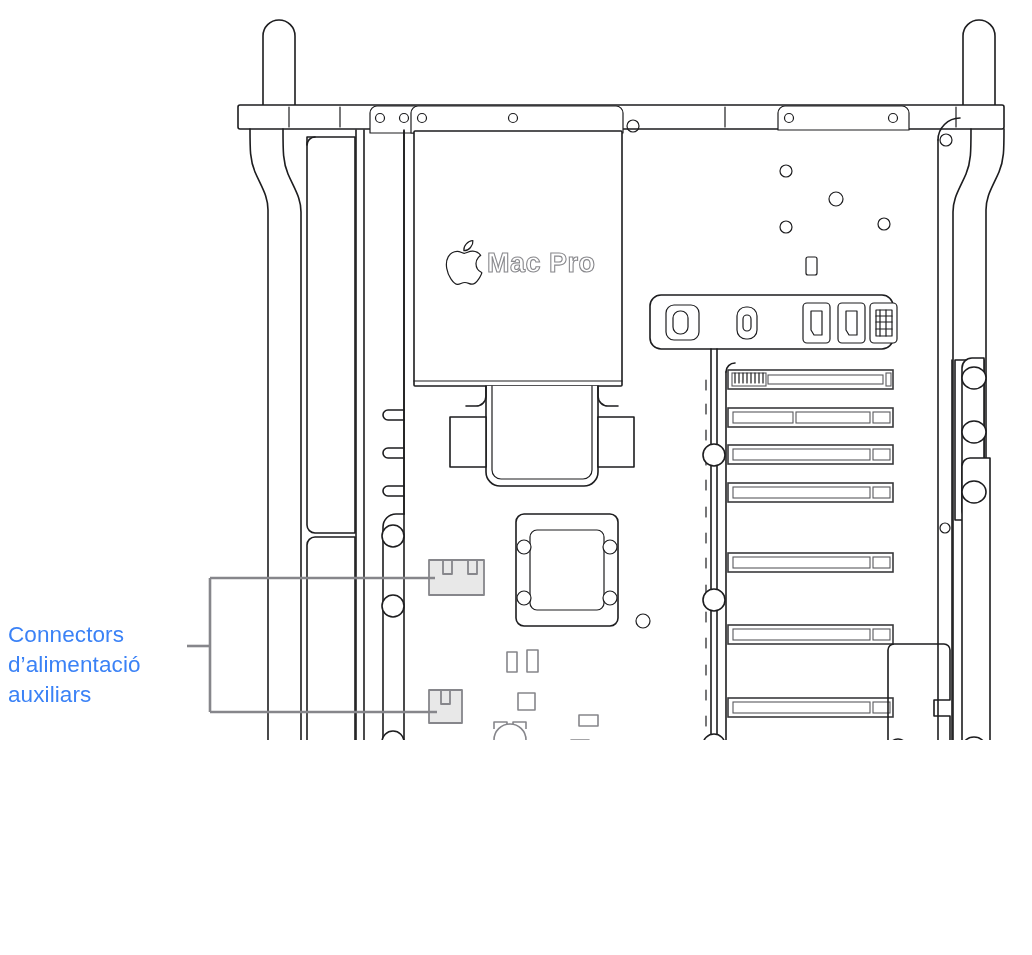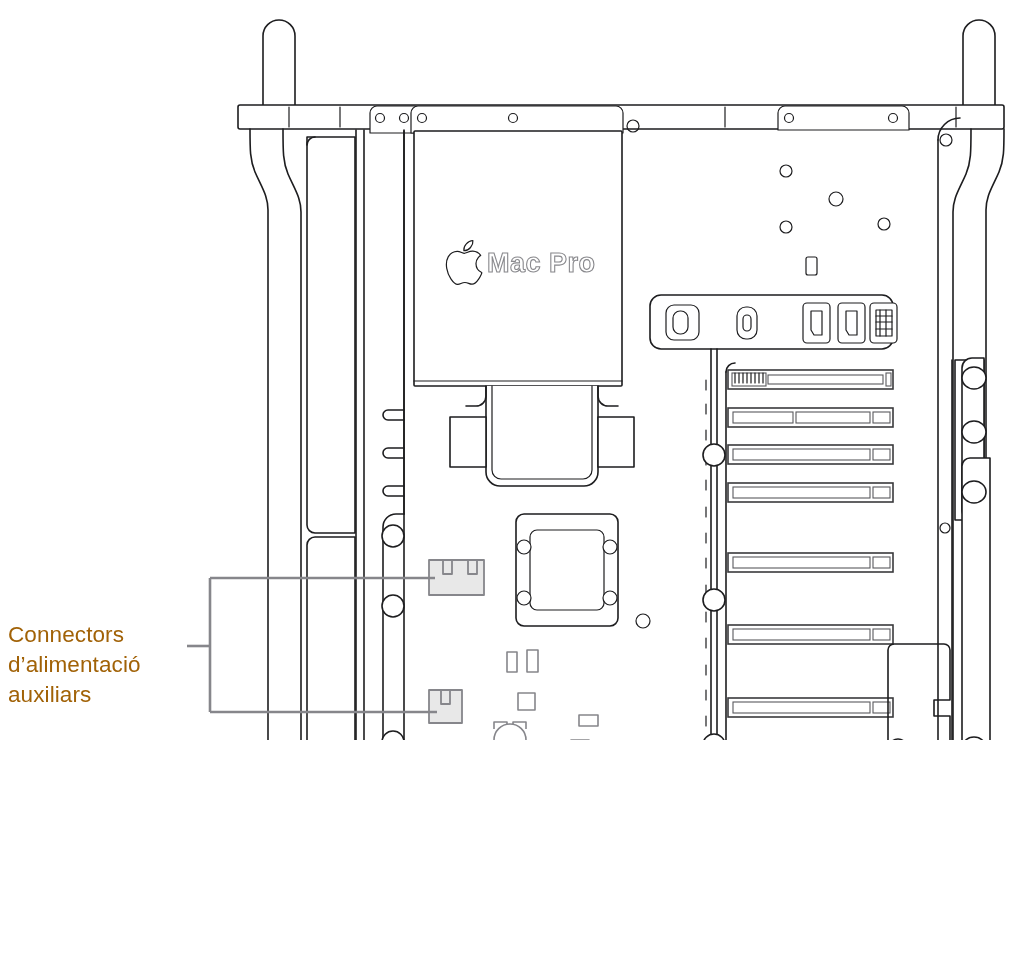--- a/index.html
+++ b/index.html
@@ -26,21 +26,21 @@
     height: 955px;
     display: block;
   }
   .callout-text {
     position: absolute;
     left: 8px;
     top: 620px;
     width: 180px;
     font-size: 22.5px;
     line-height: 30px;
-    color: #a16207;
+    color: #3b82f6;
     font-family: "Liberation Sans", sans-serif;
     letter-spacing: 0.1px;
     white-space: pre-line;
   }
 </style>
 </head>
 <body>
 
 <div id="stage">
 

